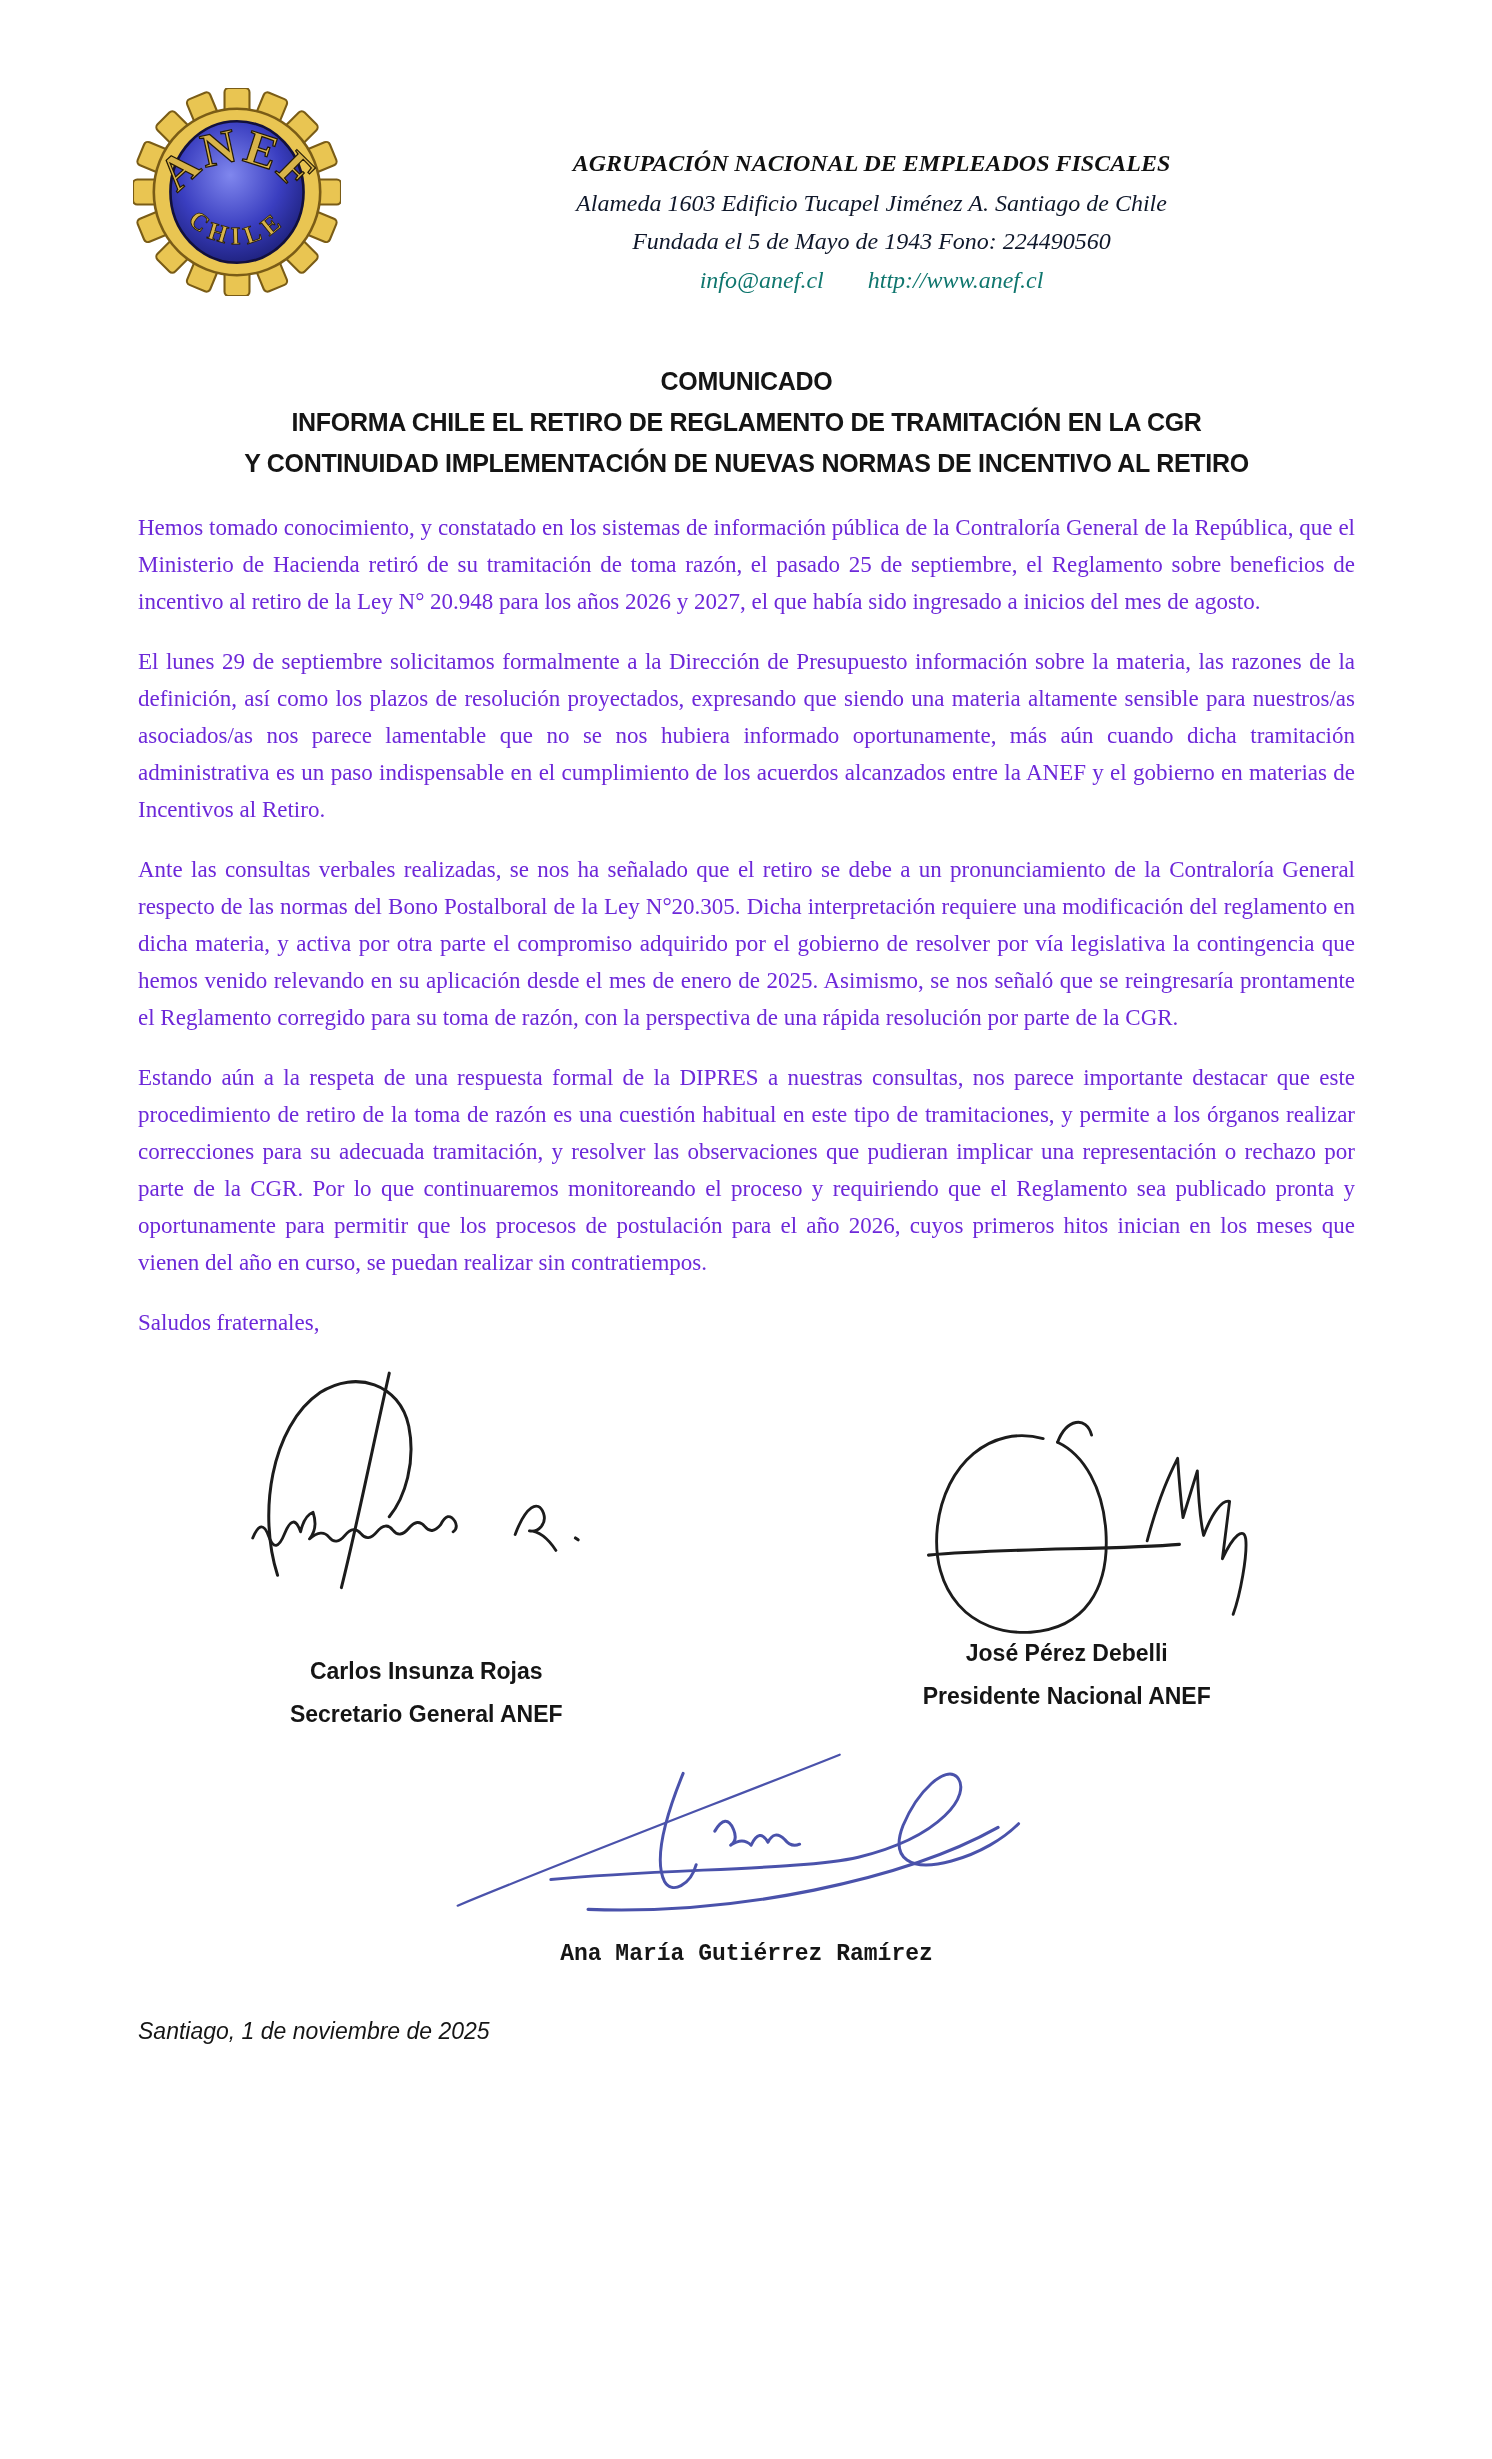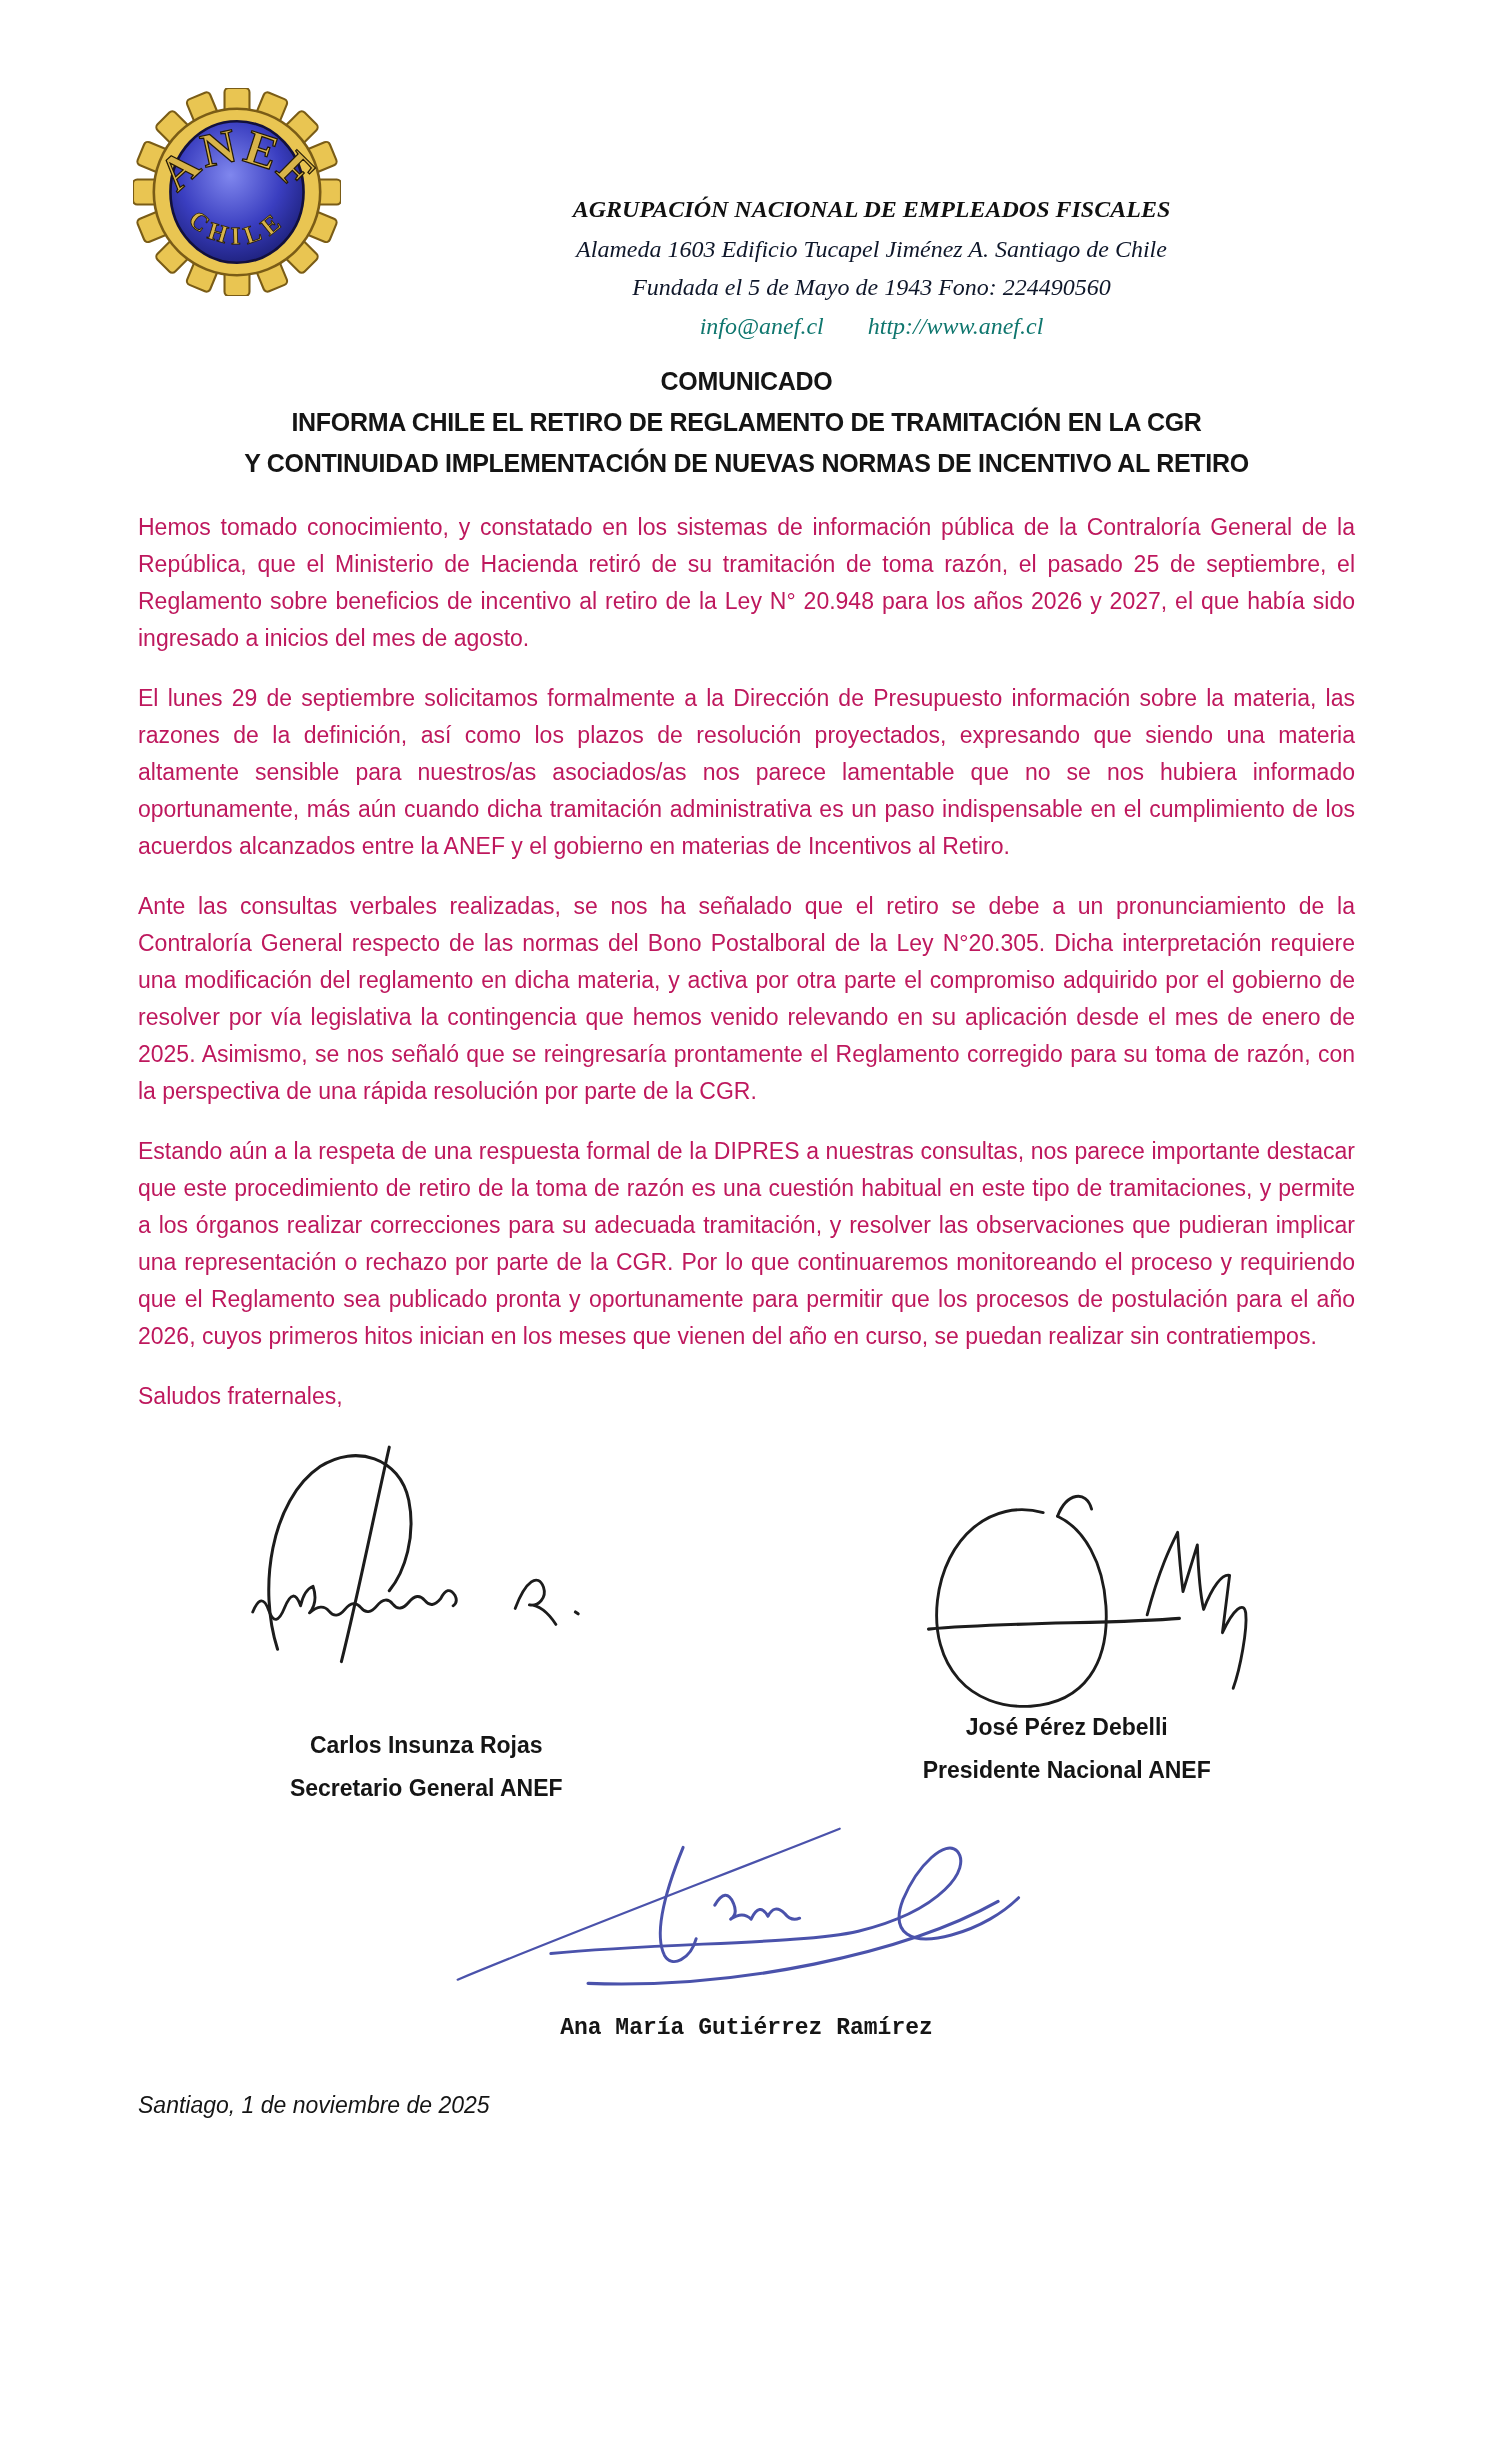--- a/index.html
+++ b/index.html
@@ -15,21 +15,20 @@
   }
 
   
   .header { position: relative; height: 331px; }
   .logo-wrap { position: absolute; left: 133px; top: 88px; width: 208px; height: 208px; }
   .header-text {
     position: absolute; left: 341px; right: 91px; top: 142px;
     text-align: center;
     font-family: "Liberation Serif", serif;
     font-style: italic;
-    margin-top: 46px;
   }
   .org-name  { font-size: 24px; font-weight: bold; line-height: 42px; color:#111; }
   .hdr-line  { font-size: 24px; line-height: 38px; color:#0f172a; }
   .hdr-links { font-size: 24px; line-height: 40px; }
   .hdr-links a {
     color: #0f766e;
     cursor: pointer;
   }
   .link-gap { display:inline-block; width:44px; }
 
@@ -37,21 +36,22 @@
   .title-block { margin-top: 30px; text-align: center; font-weight: bold; letter-spacing: -0.3px; }
   .title-line { font-size: 25px; line-height: 41px; color:#151515; }
 
   
   .body-block { margin: 25px 138px 0 138px; }
   .body-block p {
     margin: 0 0 23px 0;
     font-size: 23px;
     line-height: 37px;
     text-align: justify;
-    color: #be185d;
+    color: #6d28d9;
+    font-family: Liberation Serif, serif;
   }
   .closing { text-align: left !important; }
 
   
   .sig-row { display: flex; margin: 5.8px 106px 0 106px; }
   .sig-col { flex: 1; display: flex; justify-content: center; }
   .sig-col.right { padding-top: 37px; }
   .sig-stroke { fill: none; stroke: #1c1c1c; stroke-linecap: round; stroke-linejoin: round; }
   .sig-stroke-blue { fill: none; stroke: #4a52ab; stroke-linecap: round; stroke-linejoin: round; }
 

